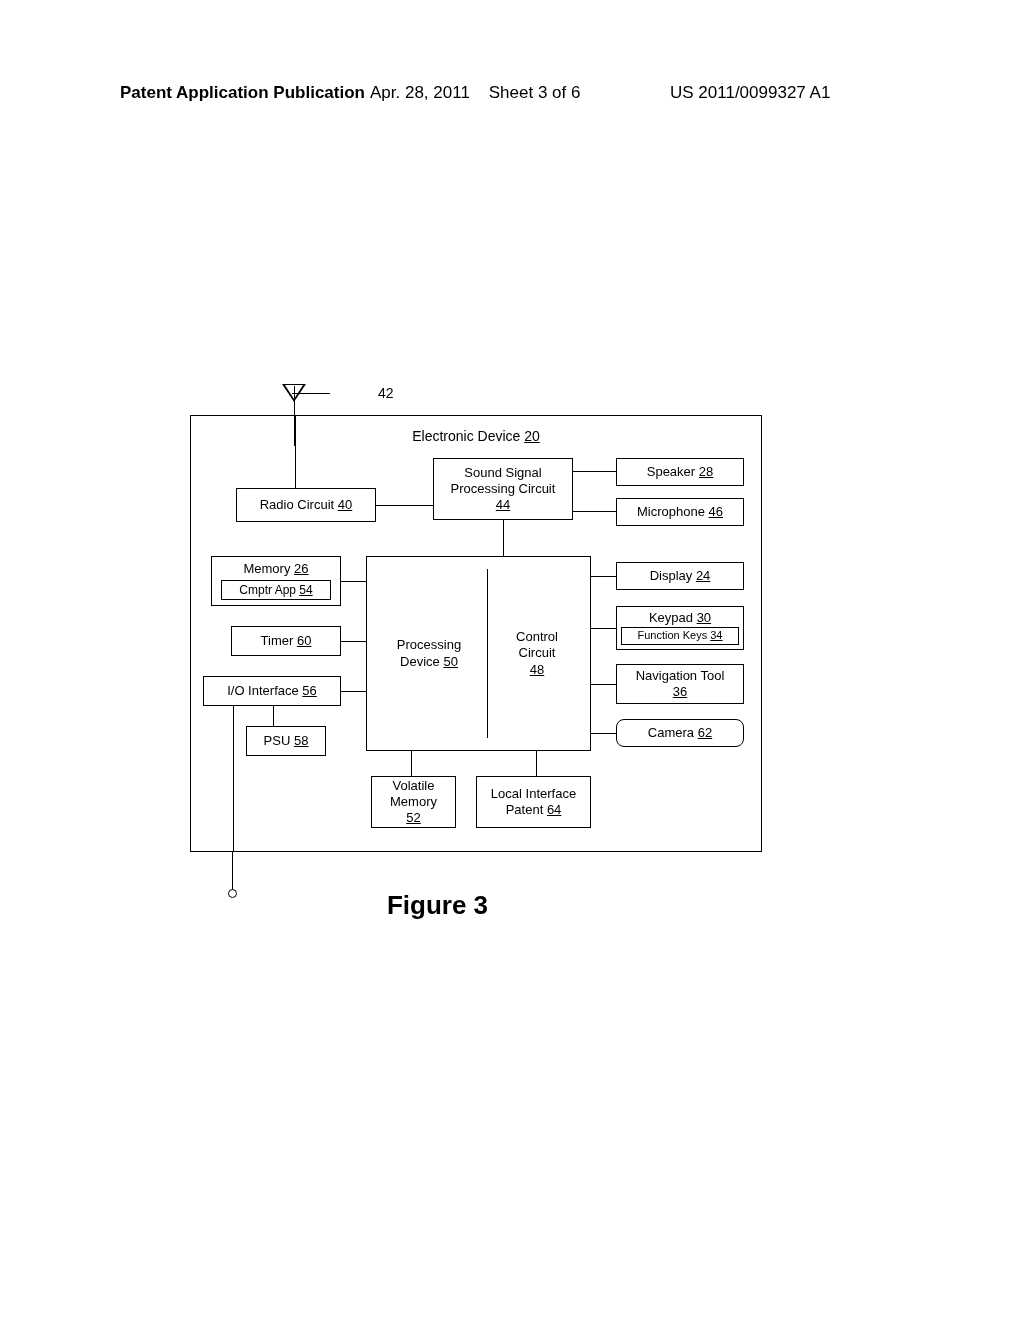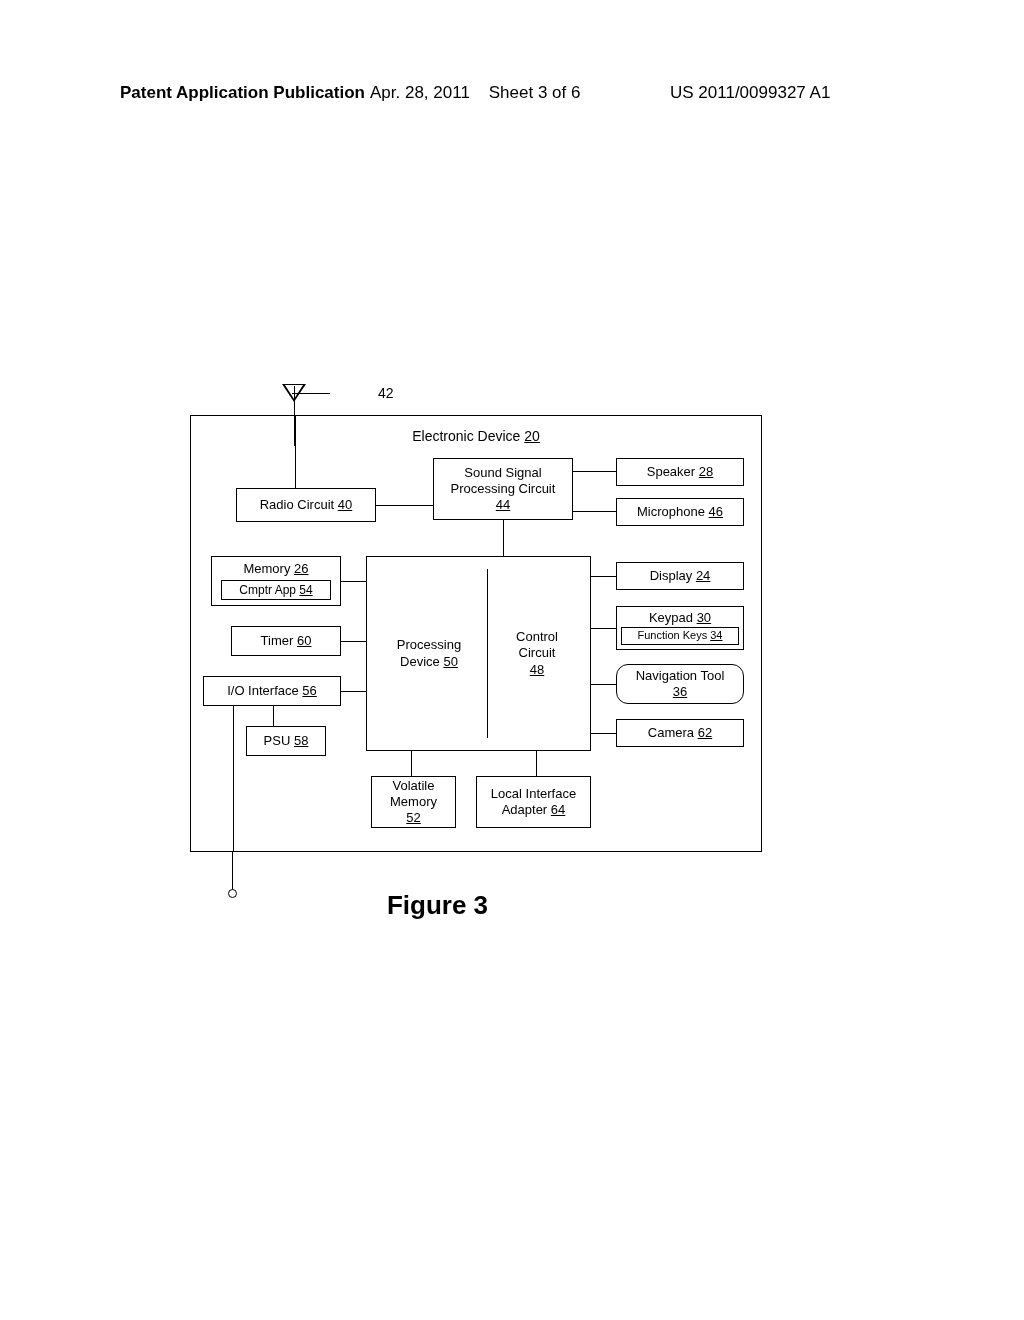--- a/index.html
+++ b/index.html
@@ -216,42 +216,42 @@
       <div><span>Keypad</span> <span class="ref">30</span></div>
       <div class="box" style="position:relative; left:0; top:1px; width:118px; height:18px; font-size:11px;">
         <div><span>Function Keys</span> <span class="ref">34</span></div>
       </div>
     </div>
 
     <div class="box" style="left:12px; top:260px; width:138px; height:30px;">
       <div><span>I/O Interface</span> <span class="ref">56</span></div>
     </div>
 
-    <div class="box" style="left:425px; top:248px; width:128px; height:40px;border-radius:12px;">
+    <div class="box" style="left:425px; top:248px; width:128px; height:40px;">
       <div>Navigation Tool</div>
       <div class="ref">36</div>
     </div>
 
     <div class="box" style="left:55px; top:310px; width:80px; height:30px;">
       <div><span>PSU</span> <span class="ref">58</span></div>
     </div>
 
-    <div class="box" style="left:425px; top:303px; width:128px; height:28px;">
+    <div class="box" style="left:425px; top:303px; width:128px; height:28px;border-radius:8px;">
       <div><span>Camera</span> <span class="ref">62</span></div>
     </div>
 
     <div class="box" style="left:180px; top:360px; width:85px; height:52px;">
       <div>Volatile</div>
       <div>Memory</div>
       <div class="ref">52</div>
     </div>
 
     <div class="box" style="left:285px; top:360px; width:115px; height:52px;">
       <div>Local Interface</div>
-      <div><span>Adapter</span> <span class="ref">64</span></div>
+      <div><span>Patent</span> <span class="ref">64</span></div>
     </div>
 
     <div class="line hline" style="left:185px; top:89px; width:57px;"></div>
 
     <div class="line hline" style="left:382px; top:55px; width:43px;"></div>
 
     <div class="line hline" style="left:382px; top:95px; width:43px;"></div>
 
     <div class="line vline" style="left:312px; top:104px; height:36px;"></div>
 

